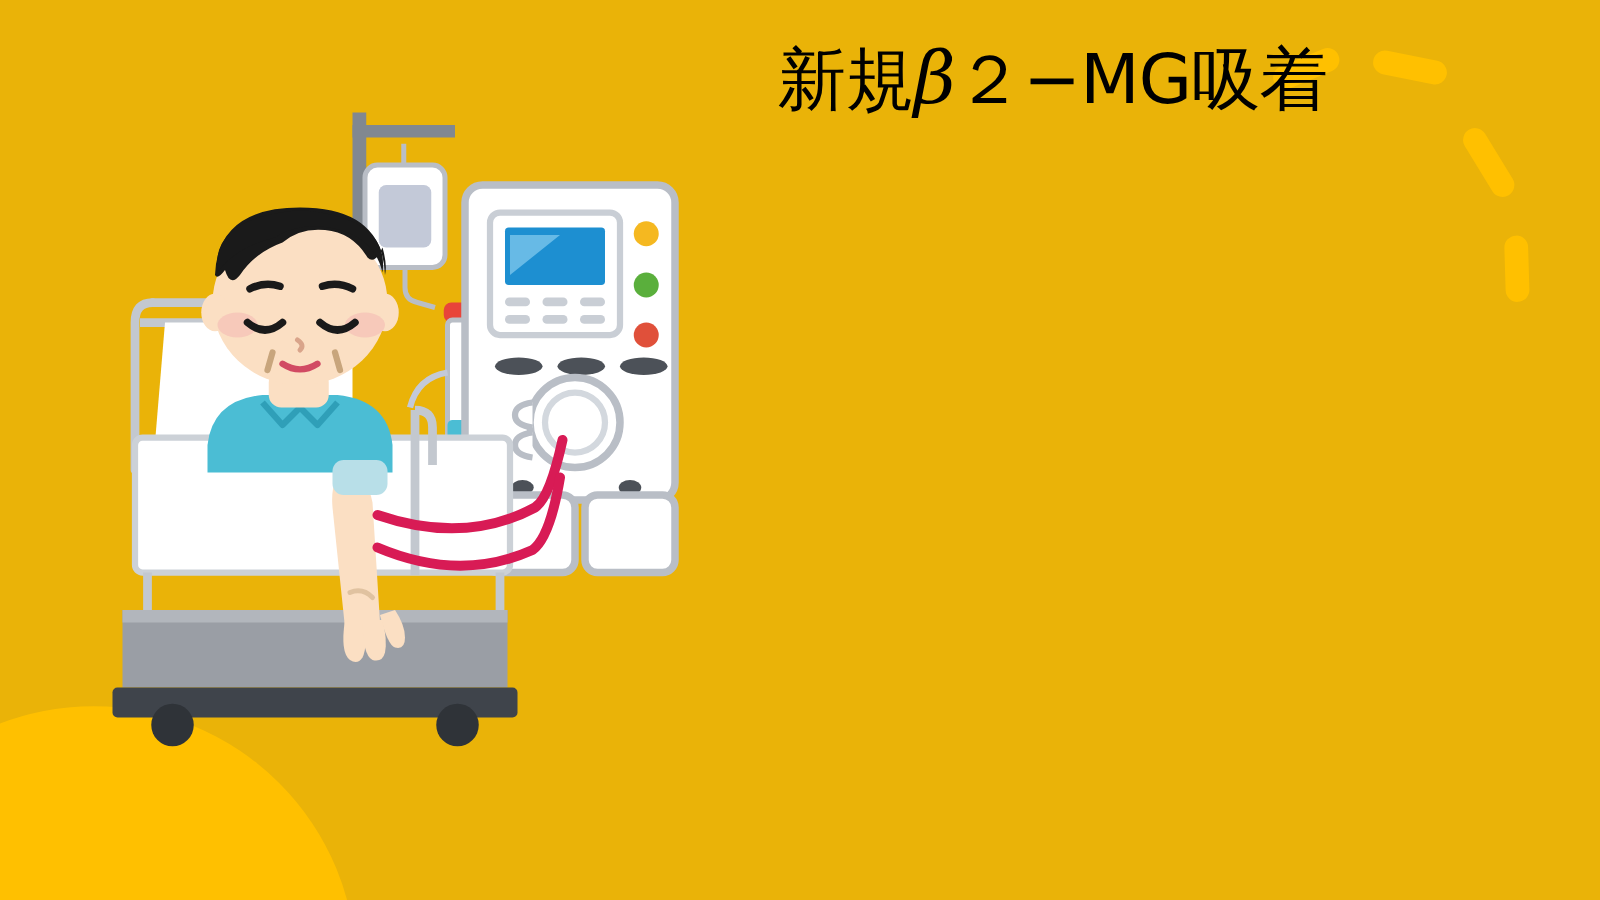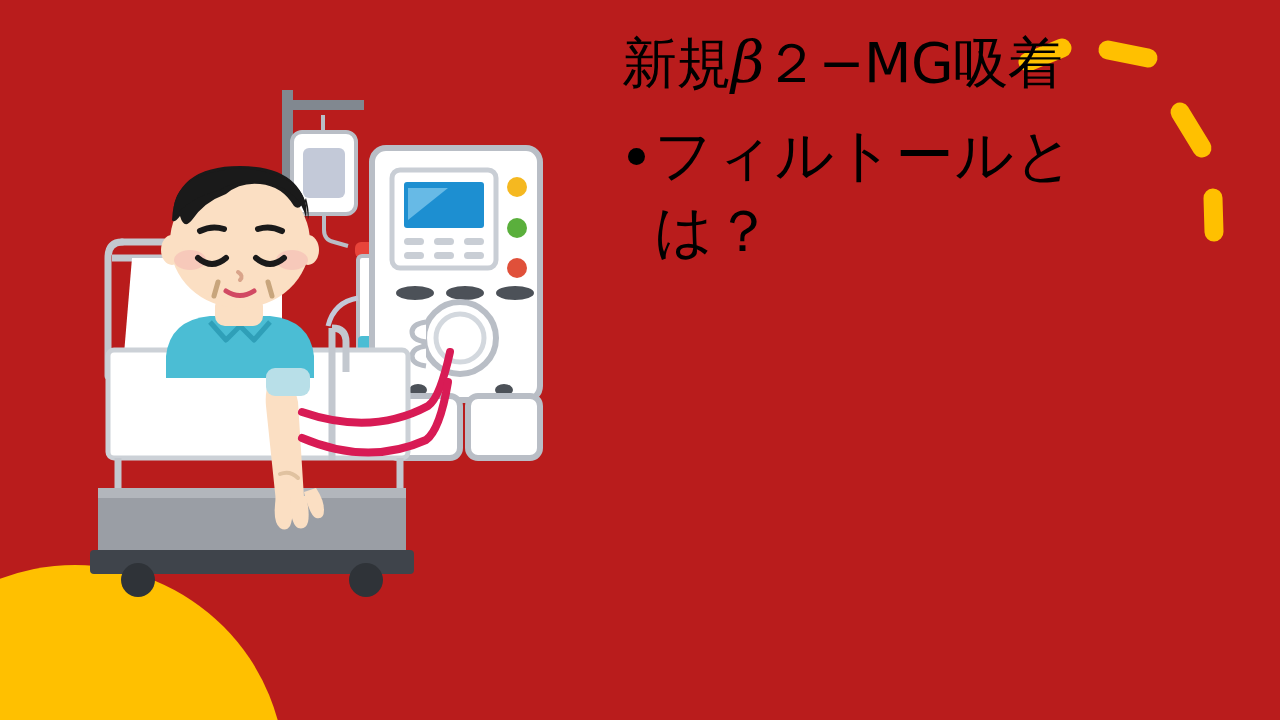--- a/index.html
+++ b/index.html
@@ -7,21 +7,21 @@
     padding: 0;
     background: #ffffff;
   }
   body {
     font-family: "Liberation Sans", sans-serif;
   }
   #slide {
     position: relative;
     width: 1280px;
     height: 720px;
-    background: #b91c1c;
+    background: #eab308;
     overflow: hidden;
   }
 
   
   .corner-circle {
     position: absolute;
     left: -135px;
     top: 565px;
     width: 420px;
     height: 420px;
@@ -254,22 +254,16 @@
       <path d="M232 352 q70 24 126 -6 q12 -8 22 -54"></path>
       <path d="M232 378 q66 28 124 2 q14 -10 22 -58"></path>
     </g>
 
   </svg>
 
   <div class="text-col">
 
     <h1 class="slide-title"><span>新規</span><span class="beta">β</span><span>２−MG吸着</span><br></h1>
 
-    <ul class="bullet-list">
-      <li class="bullet-item">
-        <span class="bullet-dot"></span>
-        <span class="bullet-text">フィルトールとは？</span>
-      </li>
-    </ul>
 
   </div>
 
 </div>
 
 </body></html>

